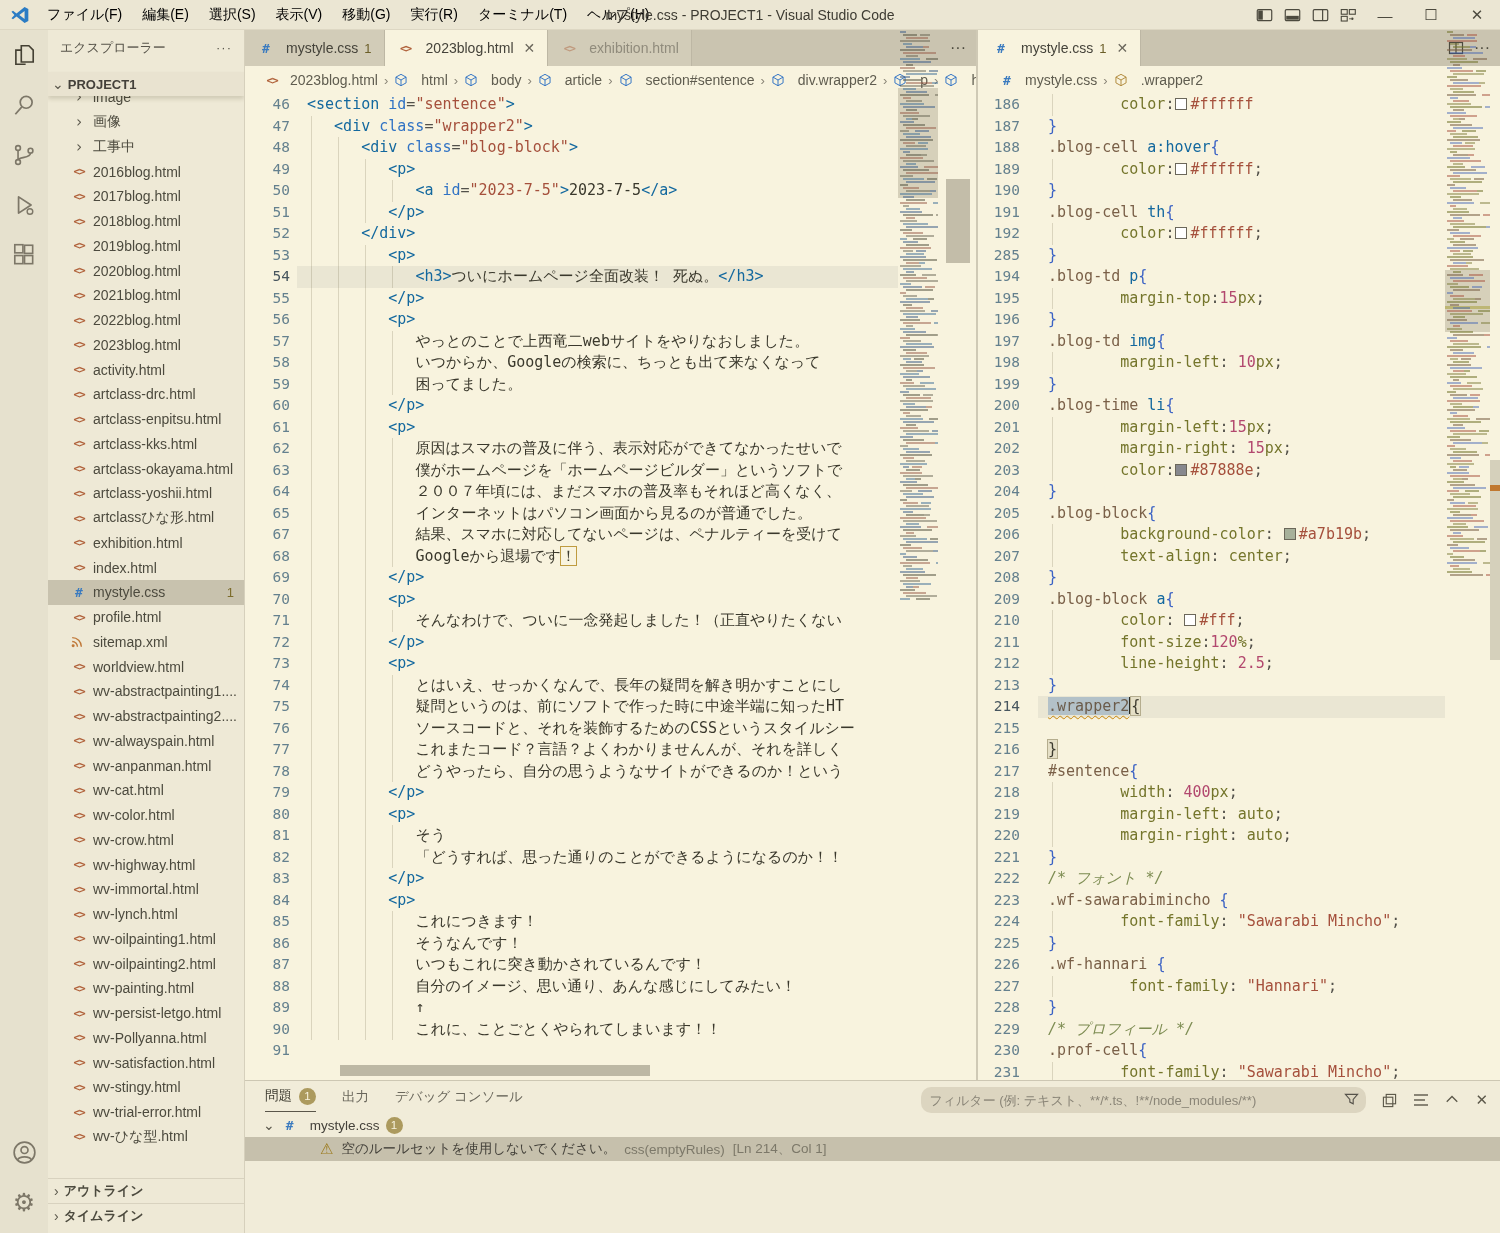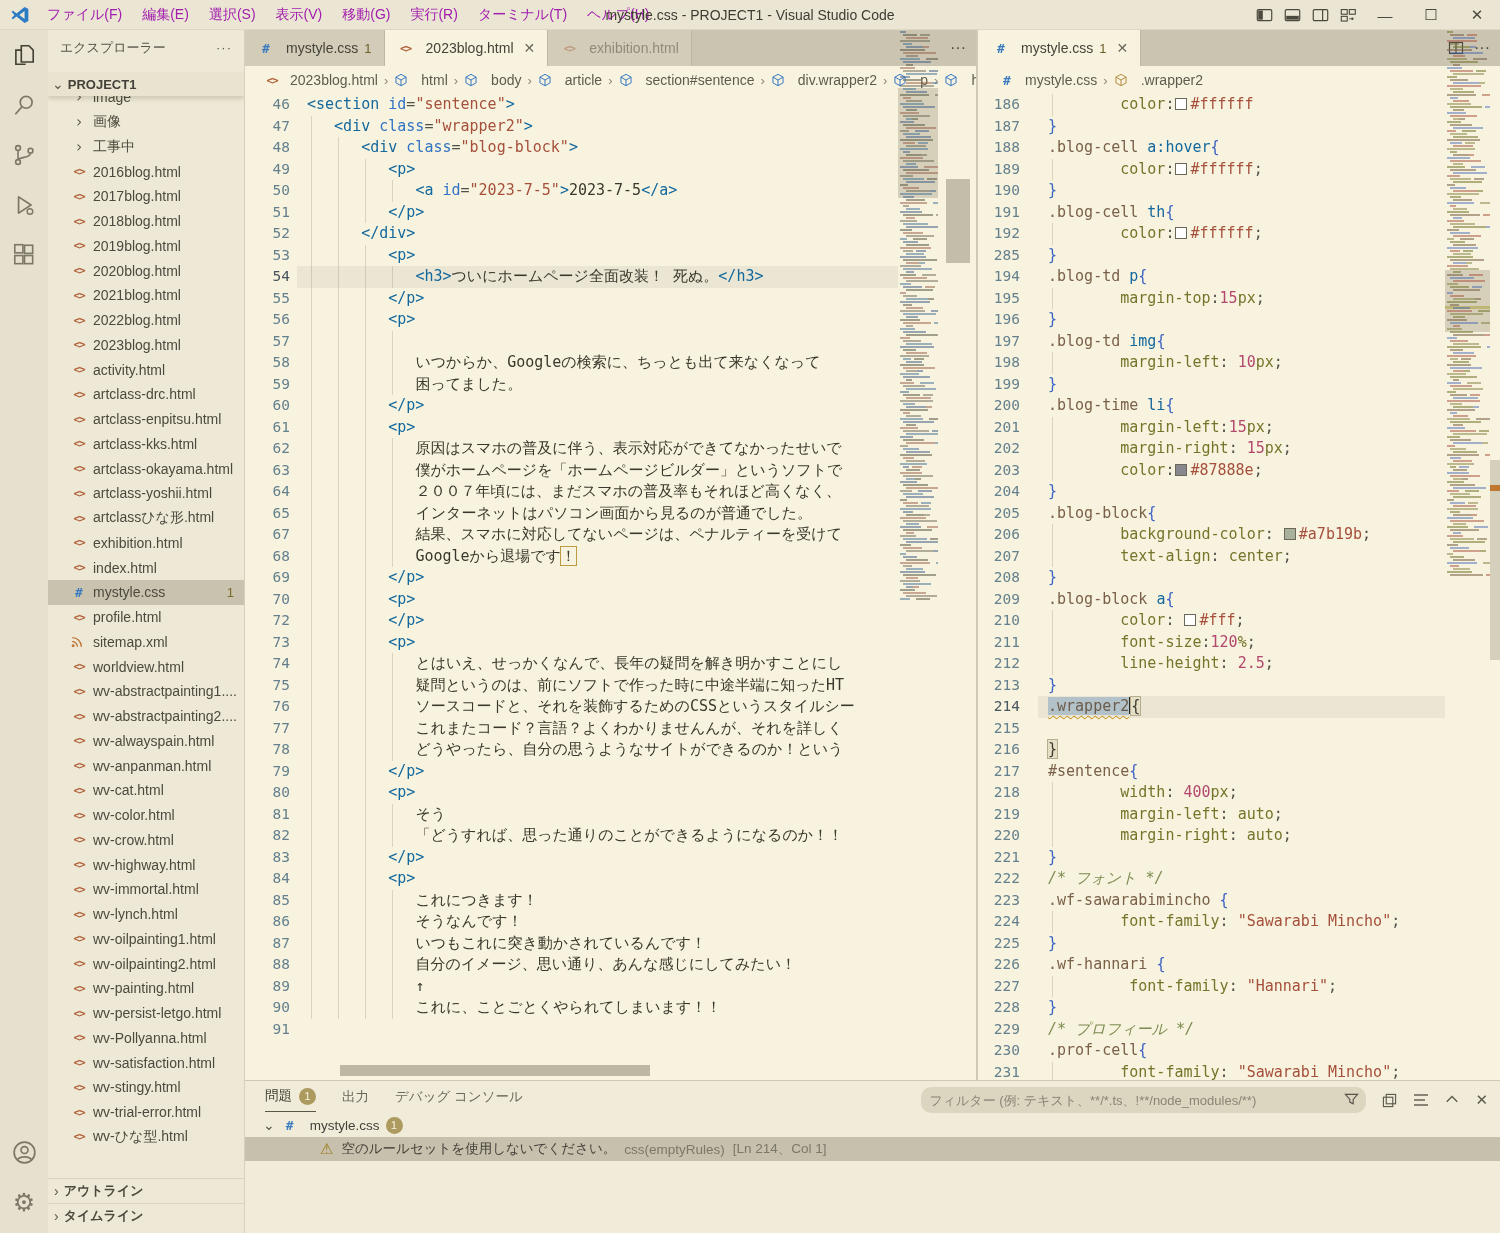--- a/index.html
+++ b/index.html
@@ -3,21 +3,21 @@
 <meta charset="utf-8">
 <style>
   * { box-sizing: border-box; margin:0; padding:0; }
   html,body { width:1500px; height:1233px; overflow:hidden; }
   body { font-family:"Liberation Sans", sans-serif; background:#f8f3de; position:relative; color:#3c3a2f; }
 
   
   .titlebar { position:absolute; left:0; top:0; width:1500px; height:30px; background:#ebe6d3; display:flex; align-items:center; border-bottom:1px solid #ddd7c3; z-index:40;}
   .vscode-logo { width:20px; height:20px; margin:0 8px 0 10px; }
   .menus { display:flex; gap:2px; }
-  .menu-item { font-size:14px; color:#a21caf; padding:3px 9px; border-radius:4px; cursor:default; }
+  .menu-item { font-size:14px; color:#000000; padding:3px 9px; border-radius:4px; cursor:default; }
   .win-title { position:absolute; left:0; right:0; text-align:center; font-size:14px; color:#3e3c33; pointer-events:none; }
   .tb-right { position:absolute; right:0; top:0; height:30px; display:flex; align-items:center; }
   .tb-icon { width:28px; height:28px; display:flex; align-items:center; justify-content:center; color:#4c4a3e; }
   .win-ctl { width:46px; height:30px; display:flex; align-items:center; justify-content:center; font-size:15px; color:#4c4a3e; }
 
   
   .activitybar { position:absolute; left:0; top:30px; width:48px; bottom:0; background:#e6e1ce; z-index:30; }
   .act-icon { width:48px; height:50px; display:flex; align-items:center; justify-content:center; color:#7d7768; }
   .act-icon.active { color:#444033; }
   .act-bottom { position:absolute; bottom:6px; left:0; width:48px; }
@@ -505,33 +505,34 @@
         <div class="code-line"><span class="ln">47</span><div class="iguide" style="left: 66px;"></div><span class="code-text"><span>   </span><span class="tk-tg">&lt;div</span><span class="tk-tx"> </span><span class="tk-at">class</span><span class="tk-pu">=</span><span class="tk-st">"wrapper2"</span><span class="tk-tg">&gt;</span></span></div>
         <div class="code-line"><span class="ln">48</span><div class="iguide" style="left: 66px;"></div><div class="iguide" style="left: 93.09px;"></div><span class="code-text"><span>      </span><span class="tk-tg">&lt;div</span><span class="tk-tx"> </span><span class="tk-at">class</span><span class="tk-pu">=</span><span class="tk-st">"blog-block"</span><span class="tk-tg">&gt;</span></span></div>
         <div class="code-line"><span class="ln">49</span><div class="iguide" style="left: 66px;"></div><div class="iguide" style="left: 93.09px;"></div><div class="iguide" style="left: 120.18px;"></div><span class="code-text"><span>         </span><span class="tk-tg">&lt;p&gt;</span></span></div>
         <div class="code-line"><span class="ln">50</span><div class="iguide" style="left: 66px;"></div><div class="iguide" style="left: 93.09px;"></div><div class="iguide" style="left: 120.18px;"></div><div class="iguide" style="left: 147.27px;"></div><span class="code-text"><span>            </span><span class="tk-tg">&lt;a</span><span class="tk-tx"> </span><span class="tk-at">id</span><span class="tk-pu">=</span><span class="tk-st">"2023-7-5"</span><span class="tk-tg">&gt;</span><span class="tk-tx">2023-7-5</span><span class="tk-tg">&lt;/a&gt;</span></span></div>
         <div class="code-line"><span class="ln">51</span><div class="iguide" style="left: 66px;"></div><div class="iguide" style="left: 93.09px;"></div><div class="iguide" style="left: 120.18px;"></div><span class="code-text"><span>         </span><span class="tk-tg">&lt;/p&gt;</span></span></div>
         <div class="code-line"><span class="ln">52</span><div class="iguide" style="left: 66px;"></div><div class="iguide" style="left: 93.09px;"></div><span class="code-text"><span>      </span><span class="tk-tg">&lt;/div&gt;</span></span></div>
         <div class="code-line"><span class="ln">53</span><div class="iguide" style="left: 66px;"></div><div class="iguide" style="left: 93.09px;"></div><div class="iguide" style="left: 120.18px;"></div><span class="code-text"><span>         </span><span class="tk-tg">&lt;p&gt;</span></span></div>
         <div class="code-line current"><div class="line-bg"></div><span class="ln">54</span><div class="iguide" style="left: 66px;"></div><div class="iguide" style="left: 93.09px;"></div><div class="iguide" style="left: 120.18px;"></div><div class="iguide" style="left: 147.27px;"></div><span class="code-text"><span>            </span><span class="tk-tg">&lt;h3&gt;</span><span class="tk-tx">ついにホームページ全面改装！ 死ぬ。</span><span class="tk-tg">&lt;/h3&gt;</span></span></div>
         <div class="code-line"><span class="ln">55</span><div class="iguide" style="left: 66px;"></div><div class="iguide" style="left: 93.09px;"></div><div class="iguide" style="left: 120.18px;"></div><span class="code-text"><span>         </span><span class="tk-tg">&lt;/p&gt;</span></span></div>
         <div class="code-line"><span class="ln">56</span><div class="iguide" style="left: 66px;"></div><div class="iguide" style="left: 93.09px;"></div><div class="iguide" style="left: 120.18px;"></div><span class="code-text"><span>         </span><span class="tk-tg">&lt;p&gt;</span></span></div>
-        <div class="code-line"><span class="ln">57</span><div class="iguide" style="left: 66px;"></div><div class="iguide" style="left: 93.09px;"></div><div class="iguide" style="left: 120.18px;"></div><div class="iguide" style="left: 147.27px;"></div></div>
+        <div class="code-line"><span class="ln">57</span><div class="iguide" style="left: 66px;"></div><div class="iguide" style="left: 93.09px;"></div><div class="iguide" style="left: 120.18px;"></div><div class="iguide" style="left: 147.27px;"></div><span class="code-text"><span>            </span><span class="tk-tx">やっとのことで上西竜二webサイトをやりなおしました。</span></span></div>
         <div class="code-line"><span class="ln">58</span><div class="iguide" style="left: 66px;"></div><div class="iguide" style="left: 93.09px;"></div><div class="iguide" style="left: 120.18px;"></div><div class="iguide" style="left: 147.27px;"></div><span class="code-text"><span>            </span><span class="tk-tx">いつからか、Googleの検索に、ちっとも出て来なくなって</span></span></div>
         <div class="code-line"><span class="ln">59</span><div class="iguide" style="left: 66px;"></div><div class="iguide" style="left: 93.09px;"></div><div class="iguide" style="left: 120.18px;"></div><div class="iguide" style="left: 147.27px;"></div><span class="code-text"><span>            </span><span class="tk-tx">困ってました。</span></span></div>
         <div class="code-line"><span class="ln">60</span><div class="iguide" style="left: 66px;"></div><div class="iguide" style="left: 93.09px;"></div><div class="iguide" style="left: 120.18px;"></div><span class="code-text"><span>         </span><span class="tk-tg">&lt;/p&gt;</span></span></div>
         <div class="code-line"><span class="ln">61</span><div class="iguide" style="left: 66px;"></div><div class="iguide" style="left: 93.09px;"></div><div class="iguide" style="left: 120.18px;"></div><span class="code-text"><span>         </span><span class="tk-tg">&lt;p&gt;</span></span></div>
         <div class="code-line"><span class="ln">62</span><div class="iguide" style="left: 66px;"></div><div class="iguide" style="left: 93.09px;"></div><div class="iguide" style="left: 120.18px;"></div><div class="iguide" style="left: 147.27px;"></div><span class="code-text"><span>            </span><span class="tk-tx">原因はスマホの普及に伴う、表示対応ができてなかったせいで</span></span></div>
         <div class="code-line"><span class="ln">63</span><div class="iguide" style="left: 66px;"></div><div class="iguide" style="left: 93.09px;"></div><div class="iguide" style="left: 120.18px;"></div><div class="iguide" style="left: 147.27px;"></div><span class="code-text"><span>            </span><span class="tk-tx">僕がホームページを「ホームページビルダー」というソフトで</span></span></div>
         <div class="code-line"><span class="ln">64</span><div class="iguide" style="left: 66px;"></div><div class="iguide" style="left: 93.09px;"></div><div class="iguide" style="left: 120.18px;"></div><div class="iguide" style="left: 147.27px;"></div><span class="code-text"><span>            </span><span class="tk-tx">２００７年頃には、まだスマホの普及率もそれほど高くなく、</span></span></div>
         <div class="code-line"><span class="ln">65</span><div class="iguide" style="left: 66px;"></div><div class="iguide" style="left: 93.09px;"></div><div class="iguide" style="left: 120.18px;"></div><div class="iguide" style="left: 147.27px;"></div><span class="code-text"><span>            </span><span class="tk-tx">インターネットはパソコン画面から見るのが普通でした。</span></span></div>
         <div class="code-line"><span class="ln">67</span><div class="iguide" style="left: 66px;"></div><div class="iguide" style="left: 93.09px;"></div><div class="iguide" style="left: 120.18px;"></div><div class="iguide" style="left: 147.27px;"></div><span class="code-text"><span>            </span><span class="tk-tx">結果、スマホに対応してないページは、ペナルティーを受けて</span></span></div>
         <div class="code-line"><span class="ln">68</span><div class="iguide" style="left: 66px;"></div><div class="iguide" style="left: 93.09px;"></div><div class="iguide" style="left: 120.18px;"></div><div class="iguide" style="left: 147.27px;"></div><span class="code-text"><span>            </span><span class="tk-tx">Googleから退場です</span><span class="tk-box">！</span></span></div>
         <div class="code-line"><span class="ln">69</span><div class="iguide" style="left: 66px;"></div><div class="iguide" style="left: 93.09px;"></div><div class="iguide" style="left: 120.18px;"></div><span class="code-text"><span>         </span><span class="tk-tg">&lt;/p&gt;</span></span></div>
         <div class="code-line"><span class="ln">70</span><div class="iguide" style="left: 66px;"></div><div class="iguide" style="left: 93.09px;"></div><div class="iguide" style="left: 120.18px;"></div><span class="code-text"><span>         </span><span class="tk-tg">&lt;p&gt;</span></span></div>
+        <div class="code-line"><span class="ln">71</span><div class="iguide" style="left: 66px;"></div><div class="iguide" style="left: 93.09px;"></div><div class="iguide" style="left: 120.18px;"></div><div class="iguide" style="left: 147.27px;"></div><span class="code-text"><span>            </span><span class="tk-tx">そんなわけで、ついに一念発起しました！（正直やりたくない</span></span></div>
         <div class="code-line"><span class="ln">72</span><div class="iguide" style="left: 66px;"></div><div class="iguide" style="left: 93.09px;"></div><div class="iguide" style="left: 120.18px;"></div><span class="code-text"><span>         </span><span class="tk-tg">&lt;/p&gt;</span></span></div>
         <div class="code-line"><span class="ln">73</span><div class="iguide" style="left: 66px;"></div><div class="iguide" style="left: 93.09px;"></div><div class="iguide" style="left: 120.18px;"></div><span class="code-text"><span>         </span><span class="tk-tg">&lt;p&gt;</span></span></div>
         <div class="code-line"><span class="ln">74</span><div class="iguide" style="left: 66px;"></div><div class="iguide" style="left: 93.09px;"></div><div class="iguide" style="left: 120.18px;"></div><div class="iguide" style="left: 147.27px;"></div><span class="code-text"><span>            </span><span class="tk-tx">とはいえ、せっかくなんで、長年の疑問を解き明かすことにし</span></span></div>
         <div class="code-line"><span class="ln">75</span><div class="iguide" style="left: 66px;"></div><div class="iguide" style="left: 93.09px;"></div><div class="iguide" style="left: 120.18px;"></div><div class="iguide" style="left: 147.27px;"></div><span class="code-text"><span>            </span><span class="tk-tx">疑問というのは、前にソフトで作った時に中途半端に知ったHT</span></span></div>
         <div class="code-line"><span class="ln">76</span><div class="iguide" style="left: 66px;"></div><div class="iguide" style="left: 93.09px;"></div><div class="iguide" style="left: 120.18px;"></div><div class="iguide" style="left: 147.27px;"></div><span class="code-text"><span>            </span><span class="tk-tx">ソースコードと、それを装飾するためのCSSというスタイルシー</span></span></div>
         <div class="code-line"><span class="ln">77</span><div class="iguide" style="left: 66px;"></div><div class="iguide" style="left: 93.09px;"></div><div class="iguide" style="left: 120.18px;"></div><div class="iguide" style="left: 147.27px;"></div><span class="code-text"><span>            </span><span class="tk-tx">これまたコード？言語？よくわかりませんんが、それを詳しく</span></span></div>
         <div class="code-line"><span class="ln">78</span><div class="iguide" style="left: 66px;"></div><div class="iguide" style="left: 93.09px;"></div><div class="iguide" style="left: 120.18px;"></div><div class="iguide" style="left: 147.27px;"></div><span class="code-text"><span>            </span><span class="tk-tx">どうやったら、自分の思うようなサイトができるのか！という</span></span></div>
         <div class="code-line"><span class="ln">79</span><div class="iguide" style="left: 66px;"></div><div class="iguide" style="left: 93.09px;"></div><div class="iguide" style="left: 120.18px;"></div><span class="code-text"><span>         </span><span class="tk-tg">&lt;/p&gt;</span></span></div>
         <div class="code-line"><span class="ln">80</span><div class="iguide" style="left: 66px;"></div><div class="iguide" style="left: 93.09px;"></div><div class="iguide" style="left: 120.18px;"></div><span class="code-text"><span>         </span><span class="tk-tg">&lt;p&gt;</span></span></div>
         <div class="code-line"><span class="ln">81</span><div class="iguide" style="left: 66px;"></div><div class="iguide" style="left: 93.09px;"></div><div class="iguide" style="left: 120.18px;"></div><div class="iguide" style="left: 147.27px;"></div><span class="code-text"><span>            </span><span class="tk-tx">そう</span></span></div>

